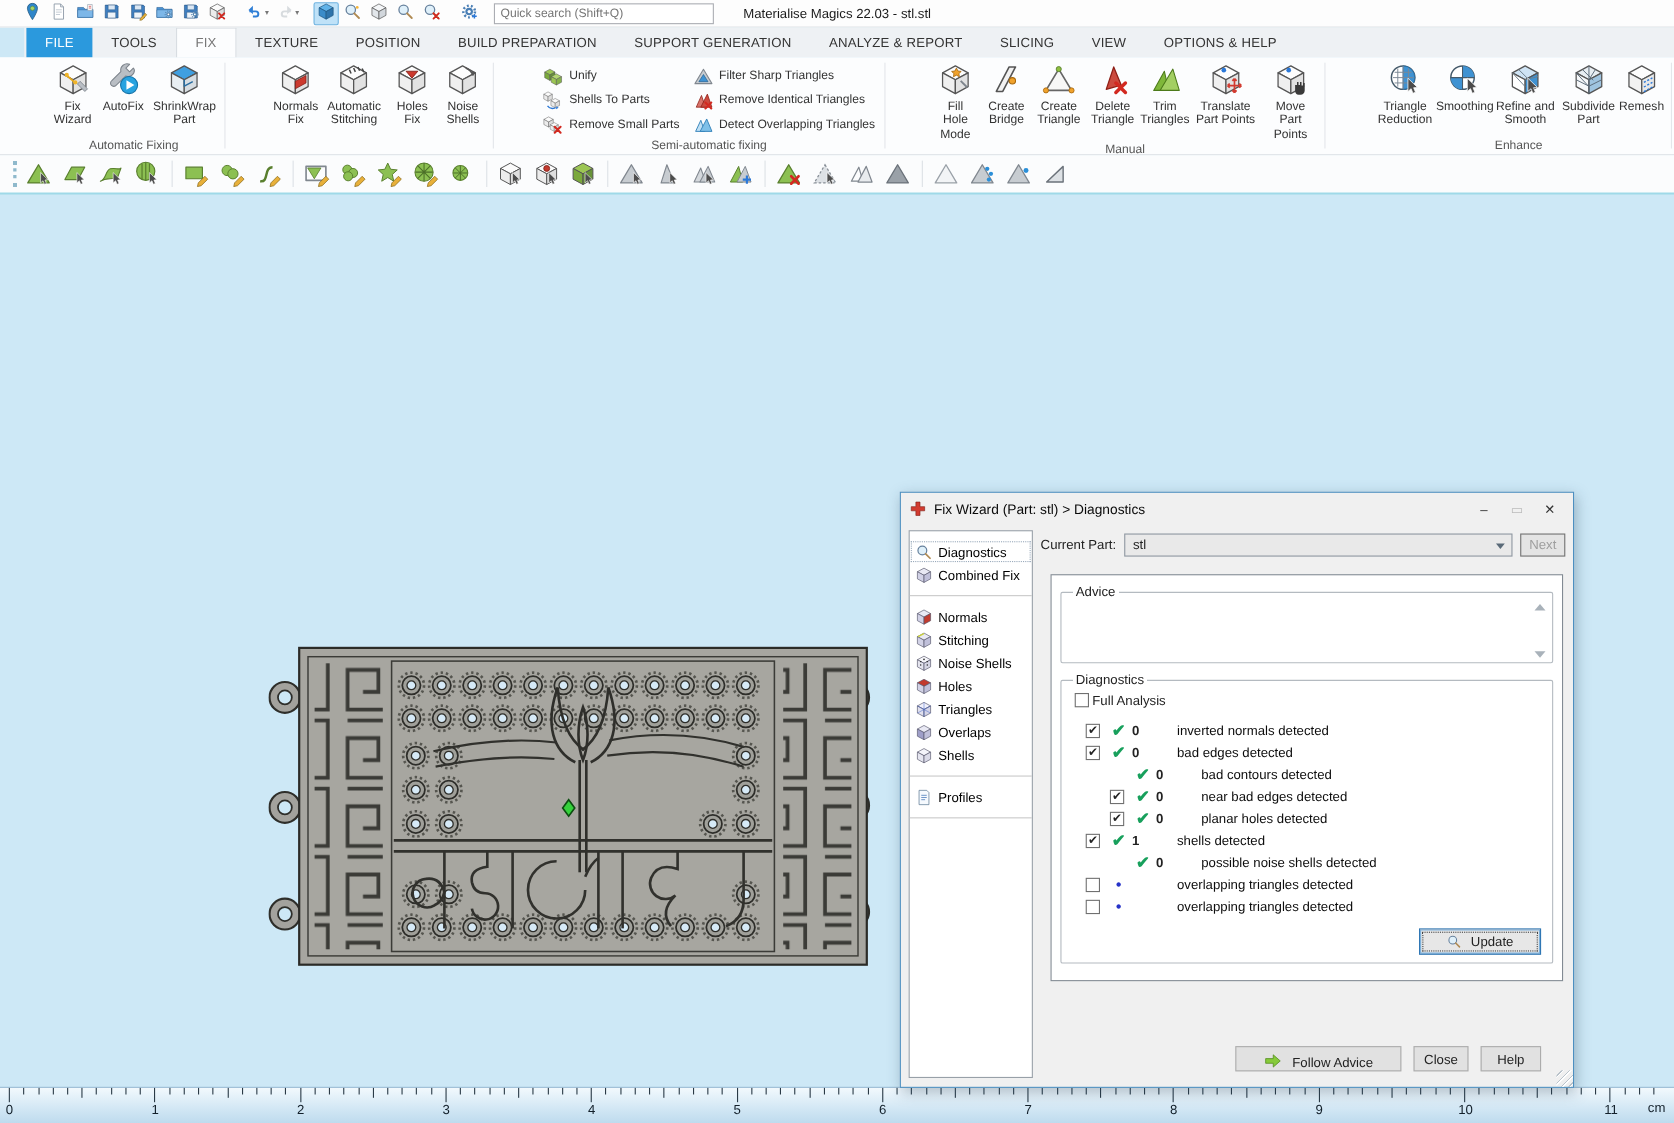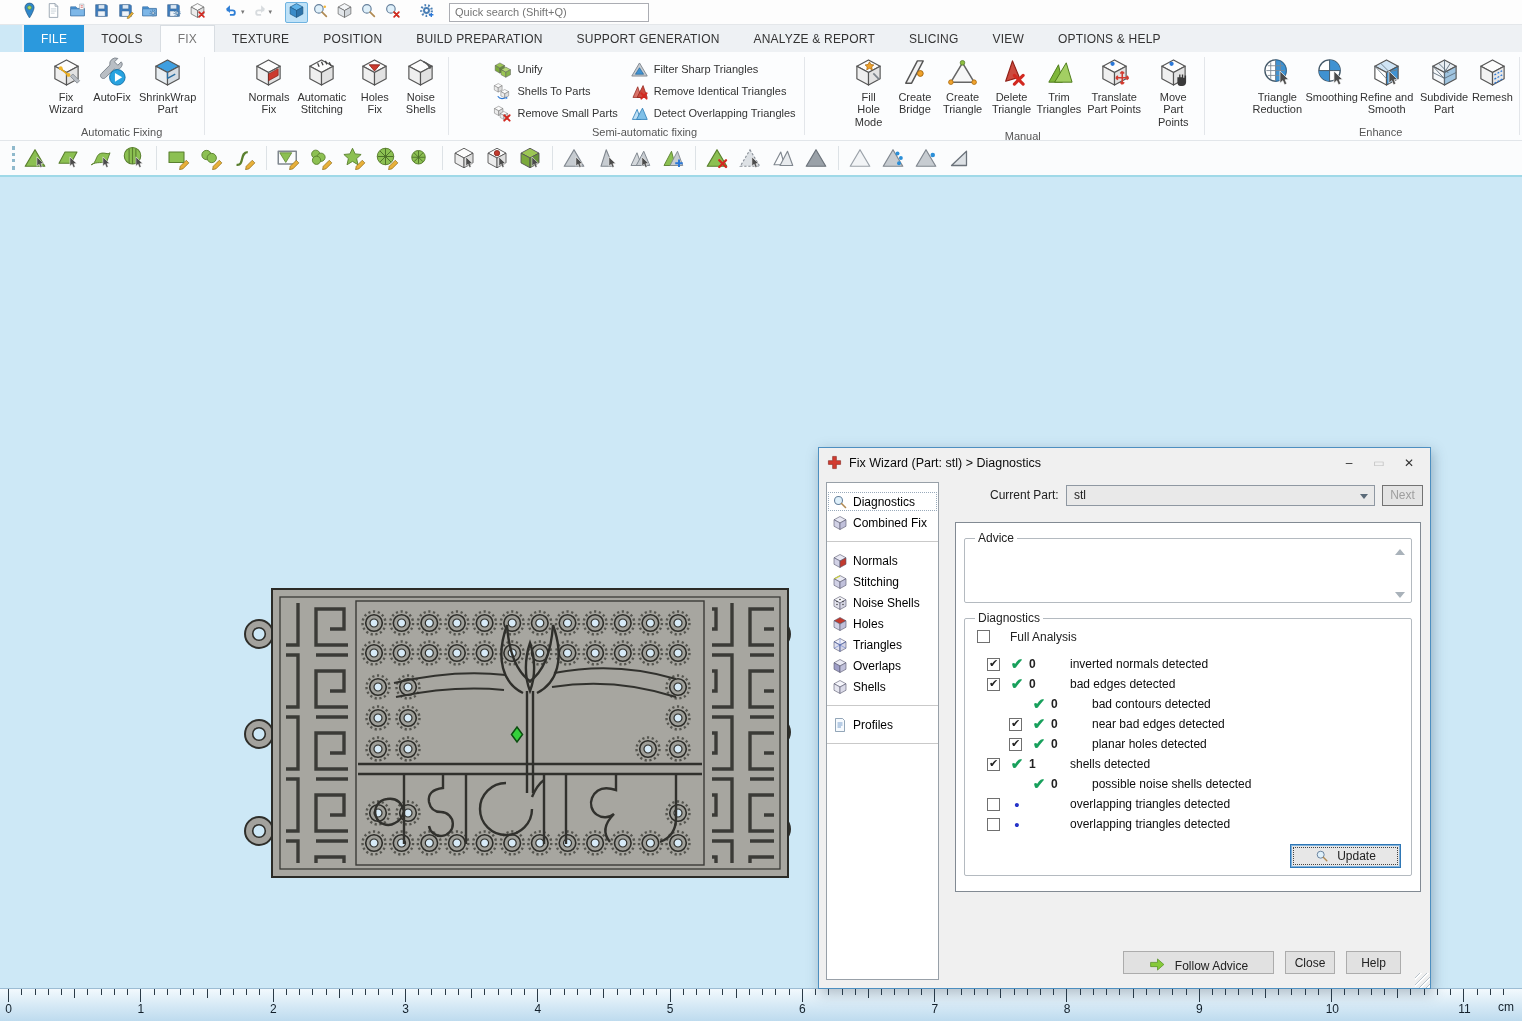--- a/index.html
+++ b/index.html
@@ -64,38 +64,38 @@
   .wbtn.max { color:#bbb; }
   #dlg-body { position:absolute; left:0; top:29px; right:0; bottom:0; }
 
   #dlg-nav { position:absolute; left:7px; top:5px; width:113px; bottom:8px; background:#fff; border:1px solid #98a0a8; padding-top:8px; }
   .nav-item { height:21px; display:flex; align-items:center; gap:5px; padding-left:5px; font-size:12px; color:#000; }
   .nav-item .nicon, .nav-item .nicon svg { width:16px; height:16px; flex:none; }
   .nav-item.selected { outline:1px dotted #9ab; outline-offset:-2px; }
   .nav-sep { height:1px; background:#c9c9c9; margin:8px 0; }
 
   #dlg-content { position:absolute; left:127px; top:7px; right:7px; bottom:8px; }
-  #cp-row { display:flex; align-items:center; height:22px;margin-left:44px; }
+  #cp-row { display:flex; align-items:center; height:22px; }
   #cp-label { width:76px; font-size:12px; }
   #cp-select { flex:1; height:21px; background:#e9e9e9; border:1px solid #8f98a2; display:flex; align-items:center; padding:0 7px; font-size:12px; position:relative; }
   #cp-select .combo-arrow { position:absolute; right:6px; top:8px; width:0; height:0; border-left:4px solid transparent; border-right:4px solid transparent; border-top:5px solid #5a6a78; }
   #next-btn { width:41px; height:21px; margin-left:7px; background:#e4e4e4; border:1px solid #737373; color:#9e9e9e; font-size:12px; text-align:center; line-height:19px; }
 
   #big-panel { position:absolute; left:9px; right:2px; top:38px; bottom:88px; background:#fff; border:1px solid #828a93; }
   fieldset { border:1px solid #b4bac0; border-radius:2px; margin:8px 8px 4px 8px; padding:2px 8px 6px; position:relative; }
   legend { font-size:12px; color:#222; padding:0 3px; margin-left:2px; }
   #advice-box { height:72px; }
   #advice-text { font-size:12px; color:#101010; line-height:1.35; padding-right:34px; }
   .scroll-col { position:absolute; right:4px; top:4px; bottom:4px; width:15px; display:flex; flex-direction:column; justify-content:space-between; align-items:center; }
   .sarrow { width:0; height:0; border-left:5px solid transparent; border-right:5px solid transparent; }
   .sarrow.up { border-bottom:6px solid #a9b2ba; }
   .sarrow.down { border-top:6px solid #a9b2ba; }
 
   #diag-box { height:265px; }
-  #full-analysis { display:flex; align-items:flex-start; gap:20px; margin:3px 0 10px 4px; font-size:12px; }
+  #full-analysis { display:flex; align-items:flex-start; gap:3px; margin:3px 0 10px 4px; font-size:12px; }
   .cb { width:13px; height:13px; background:#fff; border:1px solid #707070; position:relative; flex:none; }
   .cb.checked::after { content:"\2714"; position:absolute; left:1px; top:-2px; font-size:11px; color:#222; }
   .cb.none { visibility:hidden; }
   .diag-row { display:flex; align-items:center; height:20px; font-size:12px; }
   .diag-row .cb { margin-left:14px; }
   .diag-row.lvl1 .cb { margin-left:36px; }
   .mark { width:20px; margin-left:7px; text-align:center; flex:none; }
   .mark.check::before { content:"\2714"; color:#18a05c; font-weight:bold; font-size:15px; }
   .mark.dot::before { content:"\2022"; color:#2633c8; font-size:15px; }
   .dcount { width:30px; font-weight:bold; margin-left:2px; }
@@ -267,20 +267,21 @@
         <span><svg viewBox="0 0 32 32" xmlns="http://www.w3.org/2000/svg">
             <circle cx="16" cy="16" r="6.5" fill="#4a7fb5"></circle>
             <circle cx="16" cy="16" r="10" fill="none" stroke="#4a7fb5" stroke-width="4.2" stroke-dasharray="3.2 3.8"></circle>
             <circle cx="16" cy="16" r="2.8" fill="#fff"></circle>
             <path d="M25 20v8M21 24h8" stroke="#2b78d8" stroke-width="2.6"></path>
           </svg></span>
       </div>
       <span class="qa-caret"></span>
     </div>
   <input id="quick-search" placeholder="Quick search (Shift+Q)" style="">
+  <div id="win-title">Materialise Magics 22.03 - stl.stl</div>
 </div>
 
 <div id="tabs">
   <div style="display:flex;">
 
       <div class="tab file">FILE</div>
 
       <div class="tab">TOOLS</div>
 
       <div class="tab active">FIX</div>

